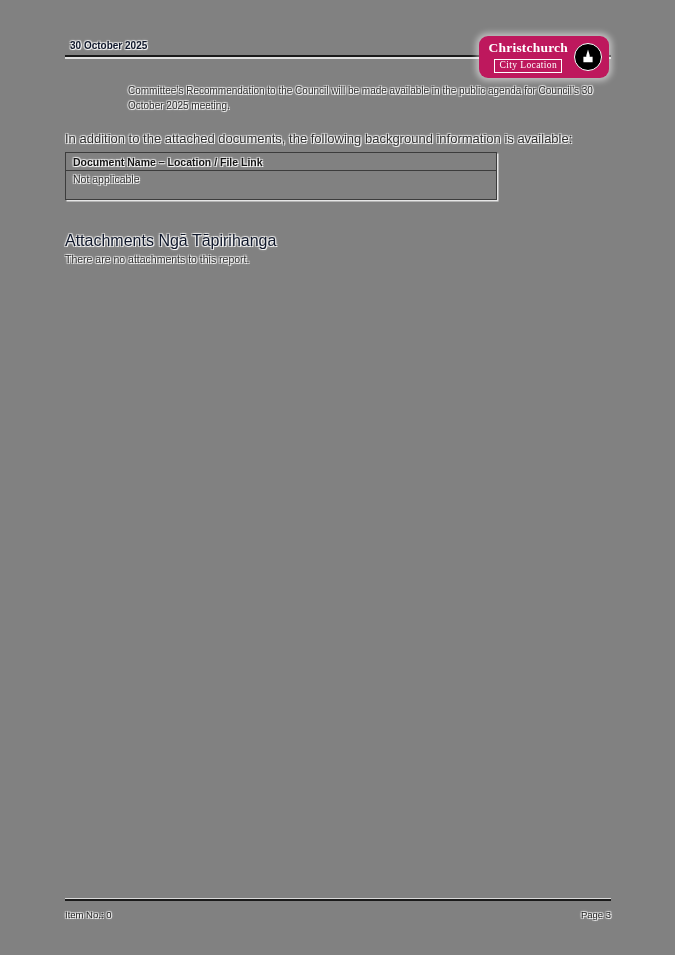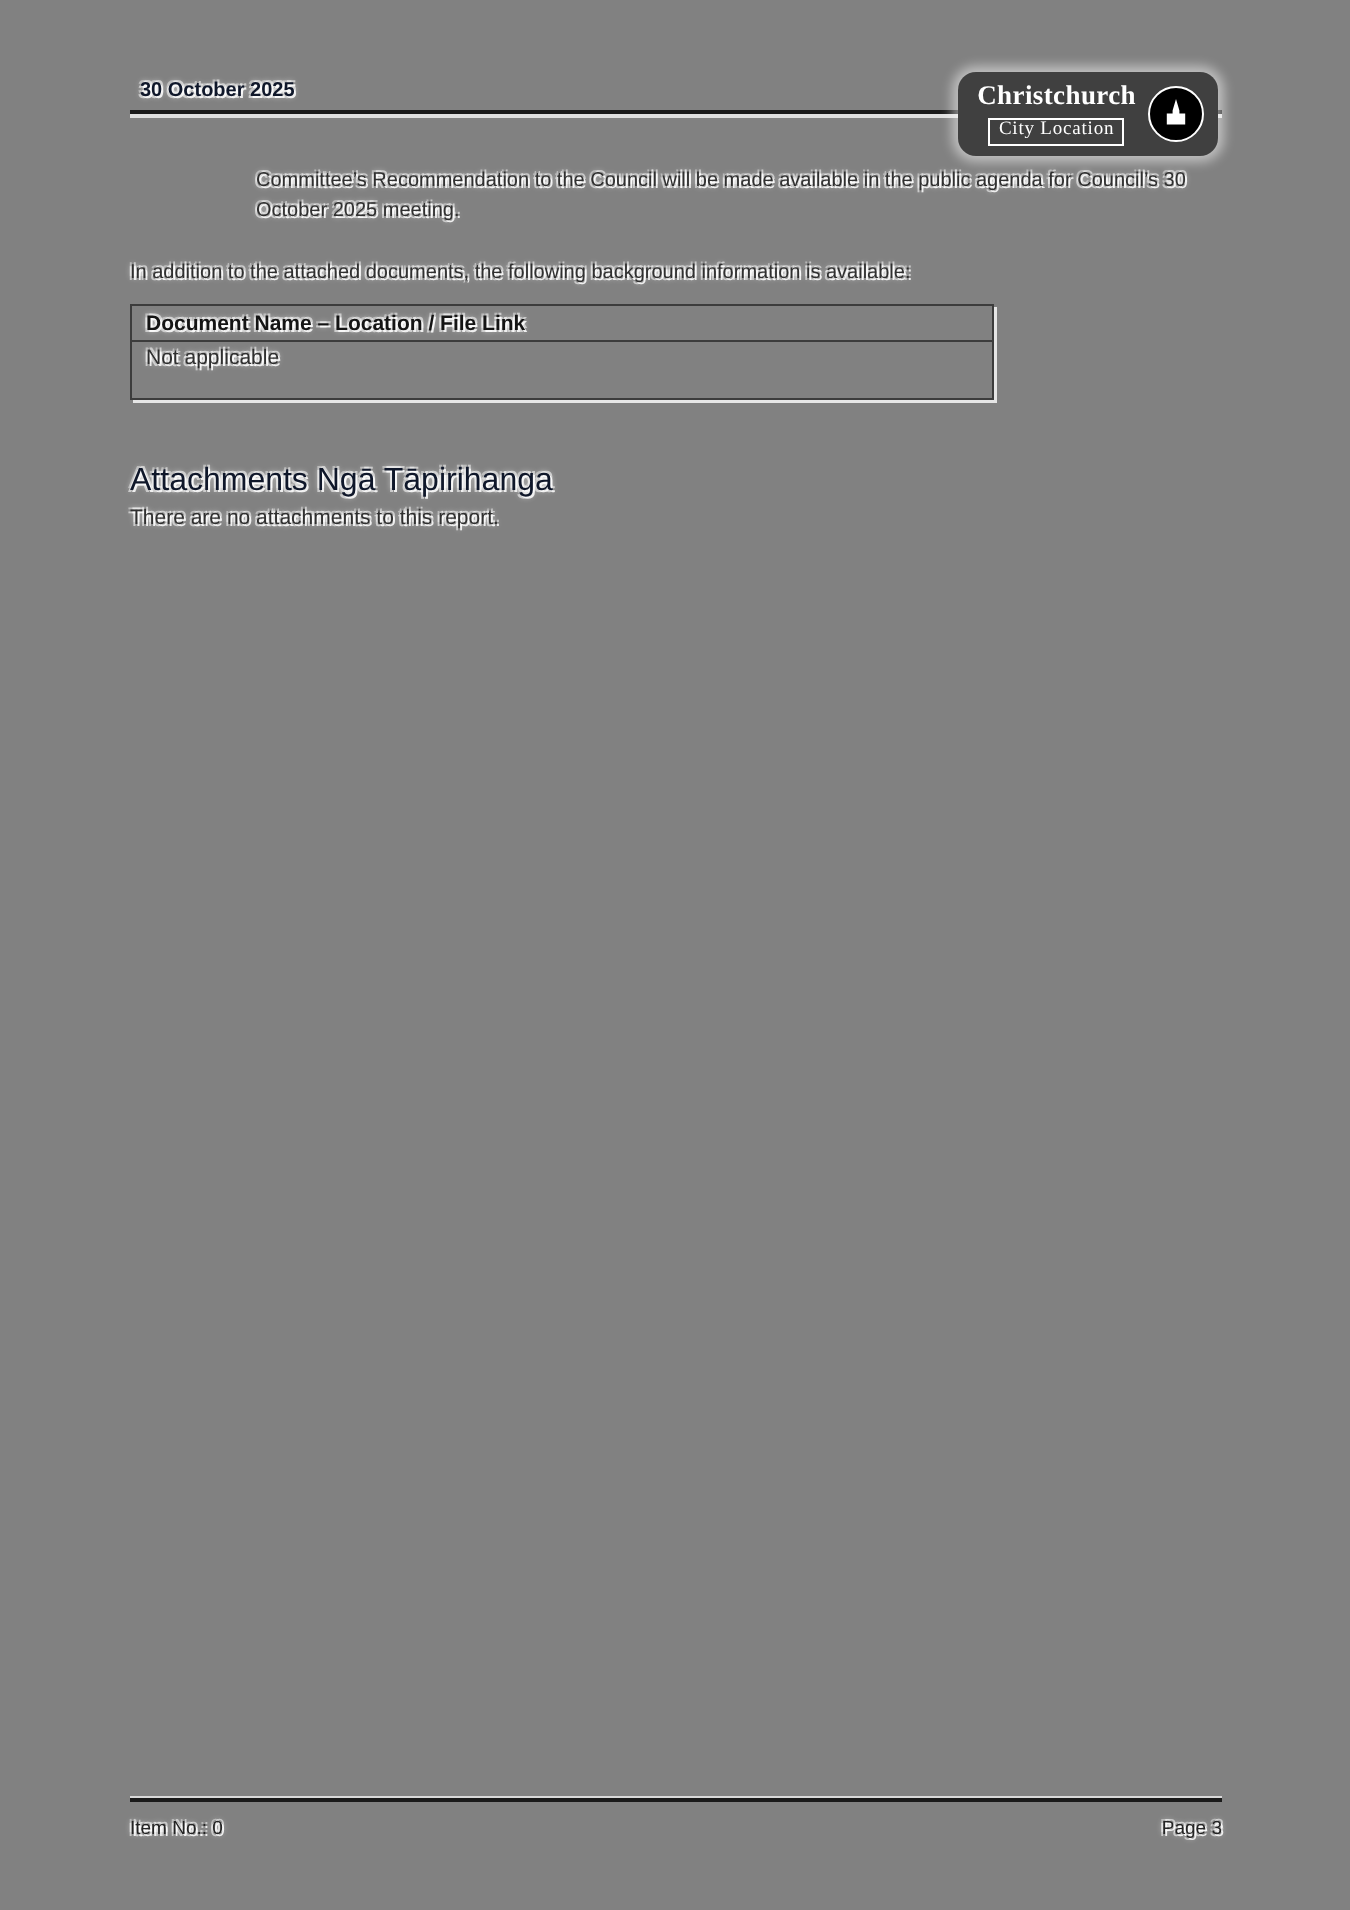--- a/index.html
+++ b/index.html
@@ -51,21 +51,21 @@
   .header-rule {
     margin-top: 4px;
     height: 2px;
     background: #1a1a1a;
     box-shadow: 0 2px 0 rgba(255,255,255,.75);
   }
   .logo {
     position: absolute;
     top: -2px;
     right: 2px;
-    background: #404040;
+    background: #be185d;
     border-radius: 9px;
     padding: 5px 7px 5px 10px;
     display: flex;
     align-items: center;
     gap: 6px;
     box-shadow: 0 0 6px 3px rgba(255,255,255,.5);
   }
   .logo-text {
     text-align: center;
     font-family: "Liberation Serif", serif;
@@ -103,21 +103,21 @@
     width: 470px;
     font-size: 10px;
     line-height: 15px;
     color: #303030;
   }
   .background-intro {
     position: absolute;
     left: 65px;
     top: 131px;
     width: 546px;
-    font-size: 10px;
+    font-size: 13px;
     color: #303030;
   }
   .doc-table {
     position: absolute;
     left: 65px;
     top: 152px;
     width: 432px;
     border-collapse: collapse;
     box-shadow: 1.5px 1.5px 0 rgba(255,255,255,.8);
   }

